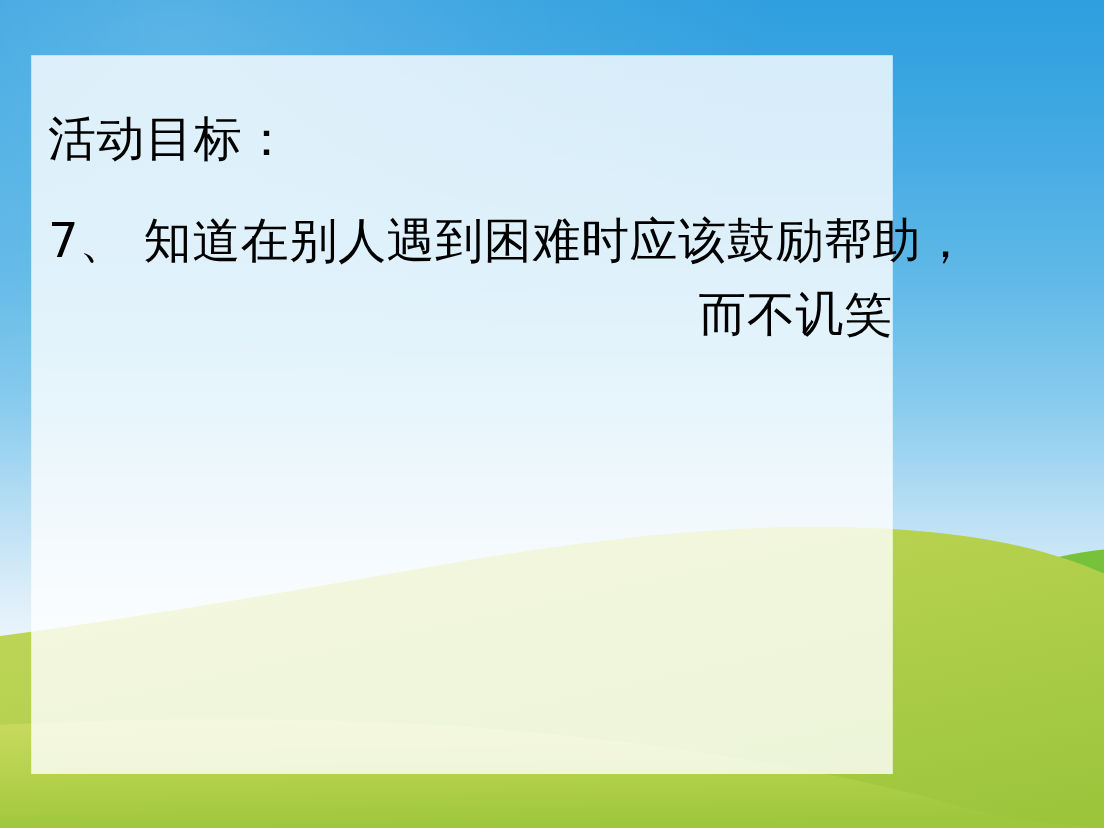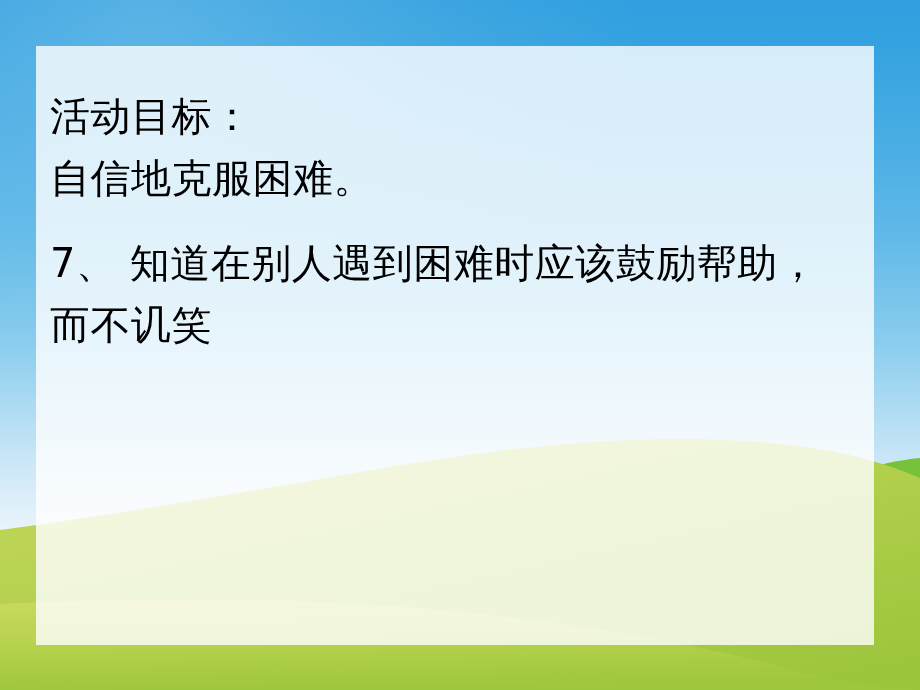--- a/index.html
+++ b/index.html
@@ -52,23 +52,23 @@
   .hills {
     position: absolute;
     left: 0; top: 0;
     width: 920px;
     height: 690px;
   }
 
   
   .content-box {
     position: absolute;
-    left: 36px;
+    left: 26px;
     top: 46px;
-    width: 838px;
+    width: 718px;
     height: 599px;
     background: rgba(255,255,255,0.80);
     box-sizing: border-box;
     padding: 26px 0 0 8px;
   }
 
   .text-body {
     margin: 0;
     padding: 0;
     list-style: none;
@@ -83,21 +83,21 @@
     white-space: pre;
     margin: 0;
     padding: 0 0 0 6px;
   }
 
   .line.title      { margin-top: 24px; }
   .line.item1      { margin-top: 45px; }
   .line.item2      { margin-top: 45px; }
   .line.item2cont  { margin-top: 22px; }
   .line.item3      { margin-top: 45px; }
-  .line.item3cont  { margin-top: 22px; }
+  .line.item3cont  { margin-top: 22px; text-align: right; }
 </style>
 </head>
 <body>
 
 <div class="slide">
 
   <div class="sky"></div>
   <div class="sky-wash"></div>
 
   <svg class="hills" viewBox="0 0 920 690" preserveAspectRatio="none" xmlns="http://www.w3.org/2000/svg">
@@ -122,19 +122,18 @@
     <path d="M 920,690 L 920,458 C 880,462 840,474 806,496 C 760,526 724,568 700,608 C 684,634 674,664 668,690 Z" fill="url(#gHillDark)"></path>
 
     <path d="M 0,690 L 0,530 C 120,514 246,492 372,470 C 500,448 636,432 760,442 C 836,448 884,462 920,478 L 920,690 Z" fill="url(#gHillMid)"></path>
 
     <path d="M 0,690 L 0,604 C 160,596 320,598 462,612 C 604,626 724,650 800,672 C 836,682 880,688 920,690 Z" fill="url(#gHillFront)"></path>
   </svg>
 
   <div class="content-box">
     <div class="text-body">
       <div class="line title">活动目标：</div>
-      <div class="line item2cont">自信地克服困难。</div>
       <div class="line item3">7、 知道在别人遇到困难时应该鼓励帮助，</div>
       <div class="line item3cont">而不讥笑</div>
     </div>
   </div>
 
 </div>
 
 </body></html>

